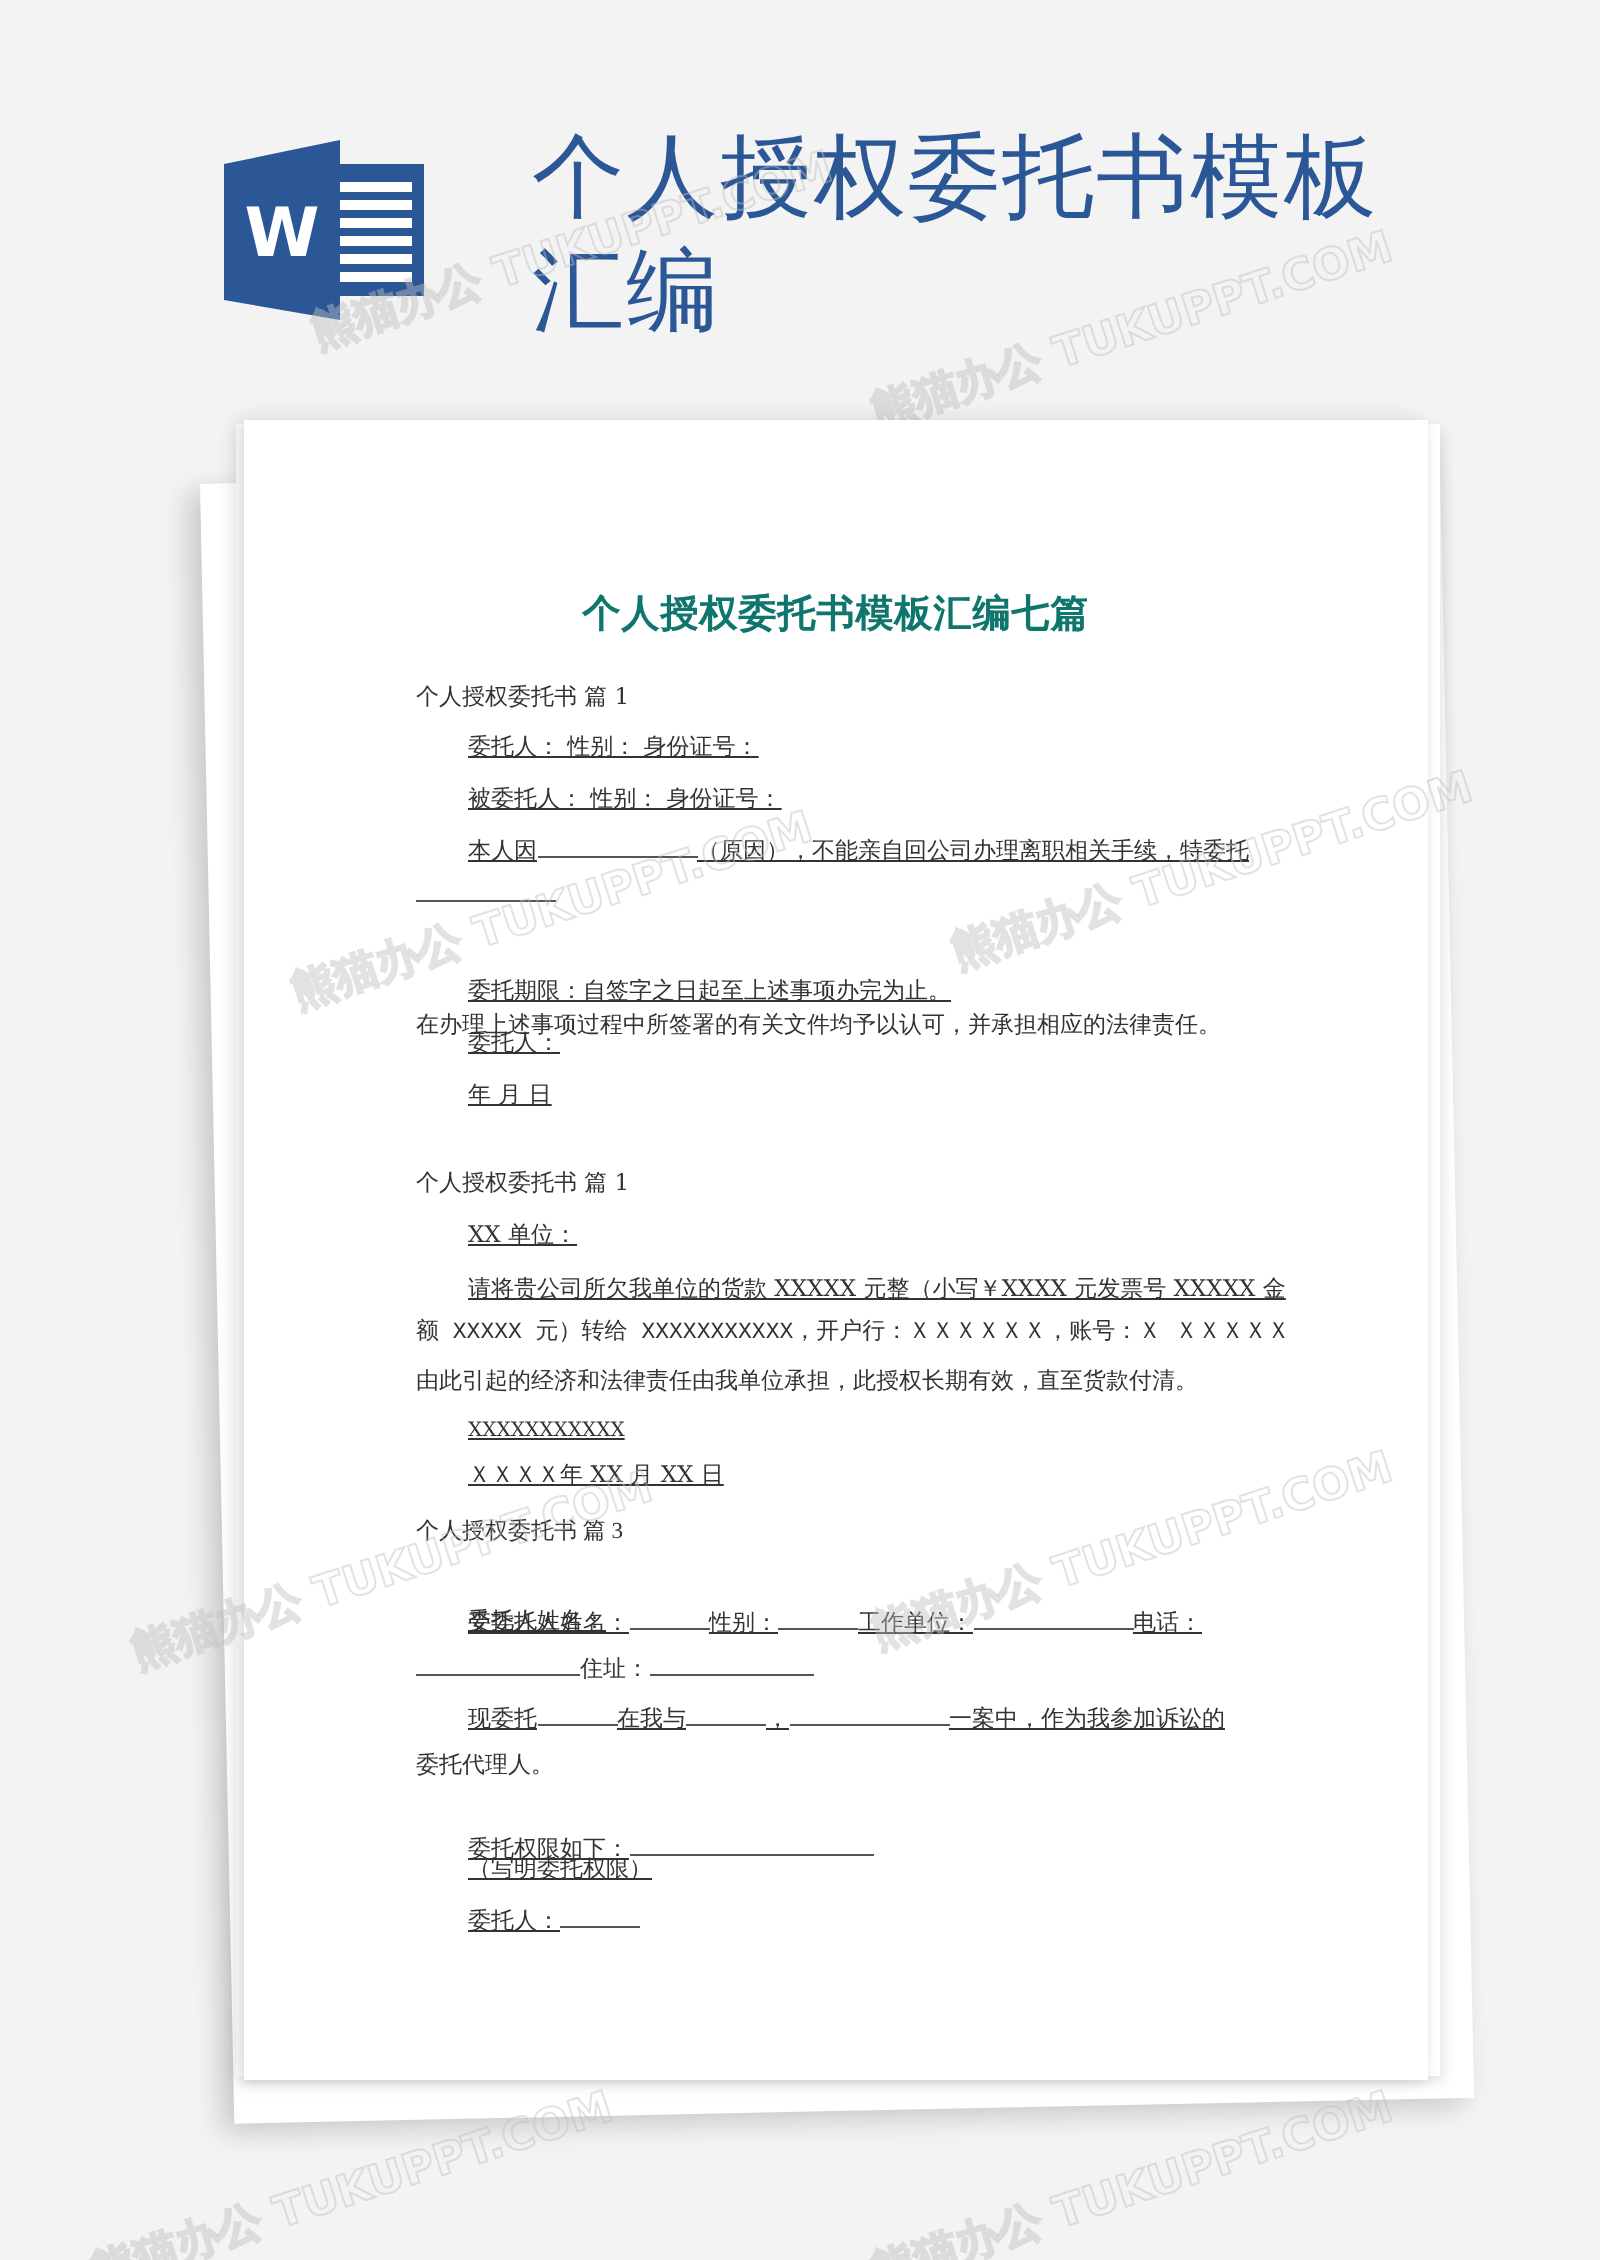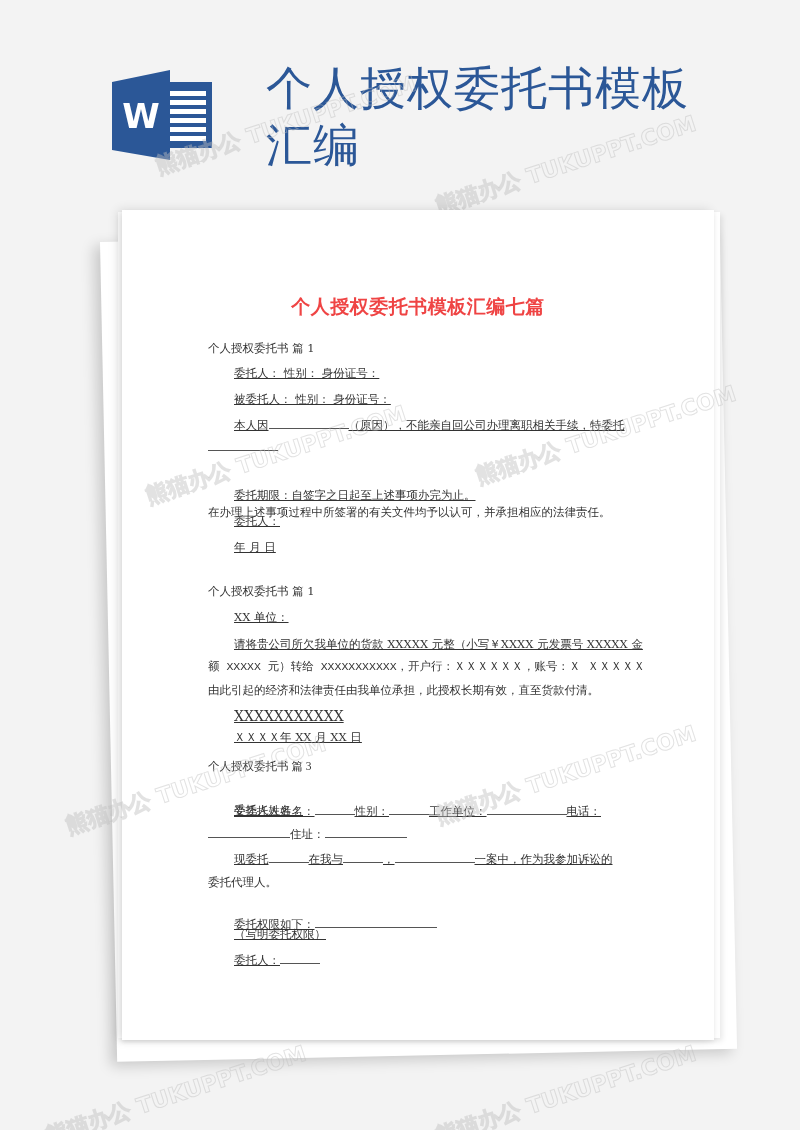--- a/index.html
+++ b/index.html
@@ -33,21 +33,21 @@
     box-shadow: -4px 0 10px rgba(0,0,0,0.12), 0 2px 4px rgba(0,0,0,0.06);
   }
   .doc {
     position: absolute; left: 86px; top: 82px; width: 420px;
     font-family: "DejaVu Serif", "Liberation Serif", serif;
     font-size: 11.5px; color: #333333;
   }
   .doc-title {
     position: absolute; left: 0; top: 0; width: 592px;
     text-align: center; font-family: "DejaVu Sans", "Liberation Sans", sans-serif;
-    font-weight: 700; font-size: 19px; color: #ef4444; letter-spacing: 0.5px;
+    font-weight: 700; font-size: 19px; color: #0f766e; letter-spacing: 0.5px;
   }
   .line { position: absolute; left: 0; white-space: nowrap; line-height: 16px; }
   .ind { left: 26px; text-decoration: underline; }
   .u { display: inline-block; border-bottom: 1px solid #555; height: 11px; vertical-align: baseline; }
   .watermark {
     position: absolute; color: rgba(255,255,255,0.0);
     font-family: "DejaVu Sans", sans-serif; font-weight: 700; font-size: 22px;
     -webkit-text-stroke: 1px rgba(190,190,190,0.45);
     transform: rotate(-18deg); white-space: nowrap; pointer-events: none;
   }
@@ -93,21 +93,21 @@
     <div class="line" style="top:121px;margin-top:43px;">在办理上述事项过程中所签署的有关文件均予以认可，并承担相应的法律责任。</div>
     <div class="line ind" style="top:147px;">委托期限：自签字之日起至上述事项办完为止。</div>
     <div class="line ind" style="top:173px;">委托人：</div>
     <div class="line ind" style="top:199px;">年  月  日</div>
 
     <div class="line" style="top:243px;">个人授权委托书 篇 1</div>
     <div class="line ind" style="top:269px;">XX 单位：</div>
     <div class="line ind" style="top:296px;">请将贵公司所欠我单位的货款 XXXXX 元整（小写￥XXXX 元发票号 XXXXX 金</div>
     <div class="line" style="top:319px;font-family:Liberation Mono, monospace;">额 XXXXX 元）转给 XXXXXXXXXXX，开户行：ＸＸＸＸＸＸ，账号：Ｘ  ＸＸＸＸＸ</div>
     <div class="line" style="top:342px;">由此引起的经济和法律责任由我单位承担，此授权长期有效，直至货款付清。</div>
-    <div class="line ind" style="top:368px;font-size:14px;">XXXXXXXXXXX</div>
+    <div class="line ind" style="top:368px;font-size:10px;">XXXXXXXXXXX</div>
     <div class="line ind" style="top:389px;">ＸＸＸＸ年 XX 月  XX 日</div>
 
     <div class="line" style="top:418px;font-family:Liberation Serif, serif;">个人授权委托书 篇 3</div>
     <div class="line ind" style="top:462px;">委托人姓名：</div>
     <div class="line ind" style="top:463px;">
       <span>受委托人姓名：</span><span class="u" style="width:40px;"></span><span>性别：</span><span class="u" style="width:40px;"></span><span>工作单位：</span><span class="u" style="width:80px;"></span><span>电话：</span>
     </div>
     <div class="line" style="top:486px;">
       <span class="u" style="width:82px;"></span><span>住址：</span><span class="u" style="width:82px;"></span>
     </div>

